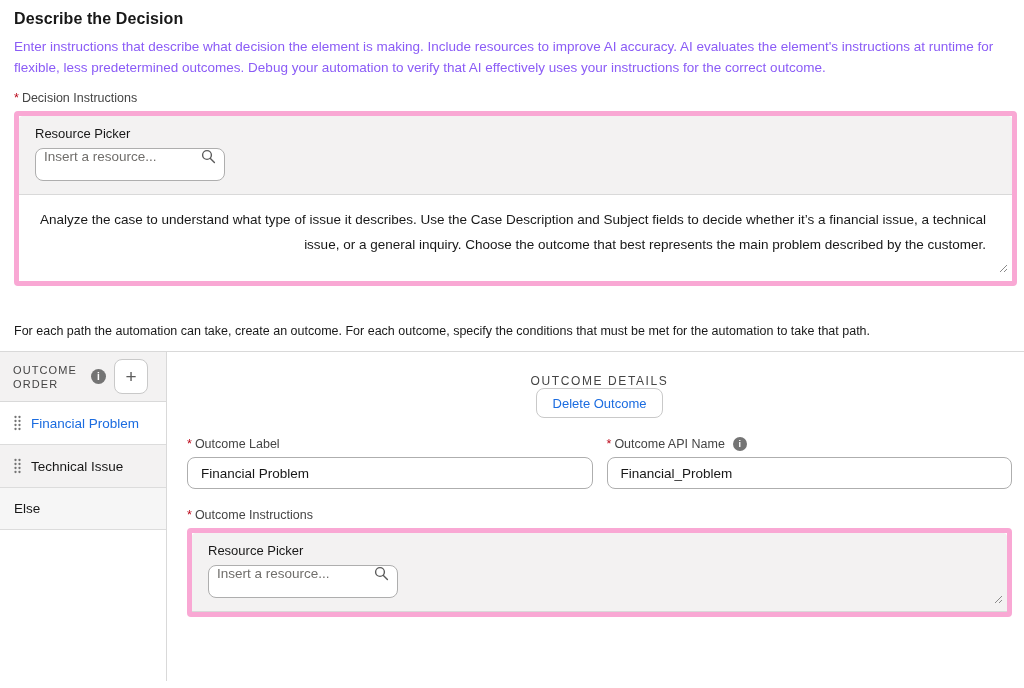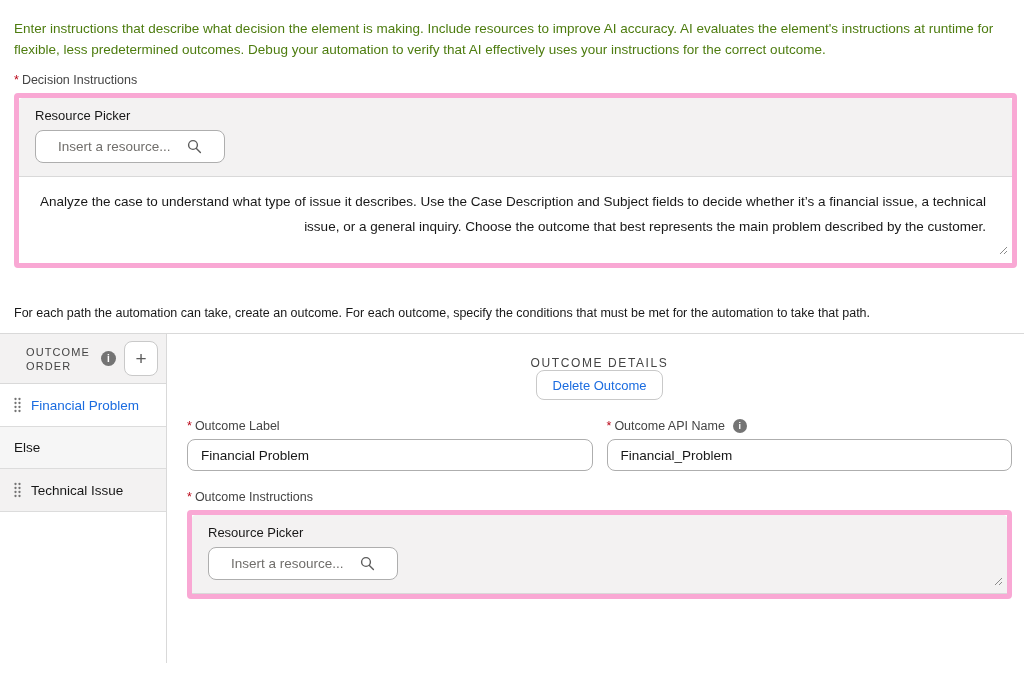--- a/index.html
+++ b/index.html
@@ -13,21 +13,21 @@
   .top-section { padding: 10px 7px 0 14px; }
   .section-title {
     font-size: 16px;
     font-weight: 600;
     color: #181818;
     letter-spacing: 0.1px;
   }
   .section-desc {
     font-size: 13.5px;
     line-height: 21px;
-    color: #4d7c0f;
+    color: #8b5cf6;
     margin-top: 8px;
   }
   .field-label {
     font-size: 12.5px;
     color: #444444;
     margin: 13px 0 6px;
     display: flex;
     align-items: center;
   }
   .req { color: #ba0517; margin-right: 3px; font-size: 12.5px; }
@@ -47,22 +47,21 @@
     color: #181818;
     margin-bottom: 7px;
   }
   .picker-input {
     width: 190px;
     height: 33px;
     background: #ffffff;
     border: 1px solid #aeaeae;
     border-radius: 8px;
     display: flex;
-    align-items: center;
-    padding: 0 22px;
+    padding: 0 8px;
   }
   .picker-input .ph {
     flex: 1;
     font-size: 13.5px;
     color: #706e6b;
   }
   .search-glyph { flex-shrink: 0; display: inline-flex; }
   .ta {
     position: relative;
     padding: 12px 26px 8px 18px;
@@ -92,21 +91,21 @@
   }
   .order-col {
     width: 167px;
     flex-shrink: 0;
     border-right: 1px solid #d9d9d9;
     background: #ffffff;
   }
   .order-header {
     background: #f3f2f2;
     border-bottom: 1px solid #d9d9d9;
-    padding: 8px 8px 8px 26px;
+    padding: 8px 8px 8px 13px;
     display: flex;
     align-items: center;
     height: 50px;
   }
   .order-title {
     flex: 1;
     font-size: 11px;
     letter-spacing: 1.1px;
     color: #444444;
     line-height: 14px;
@@ -214,20 +213,21 @@
     margin-left: 8px;
     flex-shrink: 0;
   }
   .mt-lg { margin-top: 19px; }
   .details-col .instruction-box .ta { min-height: 90px; }
 </style>
 </head>
 <body>
 
 <div class="top-section">
+  <div class="section-title">Describe the Decision</div>
   <div class="section-desc">Enter instructions that describe what decision the element is making. Include resources to improve AI accuracy. AI evaluates the element's instructions at runtime for flexible, less predetermined outcomes. Debug your automation to verify that AI effectively uses your instructions for the correct outcome.</div>
 
   <div class="field-label">
     <span class="req">*</span>
     <span>Decision Instructions</span>
   </div>
 
   <div class="instruction-box" style="position: relative;">
     <div class="picker-area">
       <div class="picker-label">Resource Picker</div>
@@ -272,40 +272,40 @@
               <circle cx="1.5" cy="10" r="1.15"></circle>
               <circle cx="5.5" cy="10" r="1.15"></circle>
               <circle cx="1.5" cy="14" r="1.15"></circle>
               <circle cx="5.5" cy="14" r="1.15"></circle>
             </g>
           </svg>
       </span>
       <span>Financial Problem</span>
     </div>
 
-    <div class="order-item else-row">
-      <span>Else</span>
-    </div>
-
     <div class="order-item alt">
       <span class="drag">
         <svg width="7" height="16" viewBox="0 0 7 16">
             <g fill="#747474">
               <circle cx="1.5" cy="2" r="1.15"></circle>
               <circle cx="5.5" cy="2" r="1.15"></circle>
               <circle cx="1.5" cy="6" r="1.15"></circle>
               <circle cx="5.5" cy="6" r="1.15"></circle>
               <circle cx="1.5" cy="10" r="1.15"></circle>
               <circle cx="5.5" cy="10" r="1.15"></circle>
               <circle cx="1.5" cy="14" r="1.15"></circle>
               <circle cx="5.5" cy="14" r="1.15"></circle>
             </g>
           </svg>
       </span>
       <span>Technical Issue</span>
+    </div>
+
+    <div class="order-item else-row">
+      <span>Else</span>
     </div>
   </div>
 
   <div class="details-col">
     <div class="details-header">
       <div class="details-title">OUTCOME DETAILS</div>
       <button class="delete-btn">Delete Outcome</button>
     </div>
 
     <div class="field-row">

